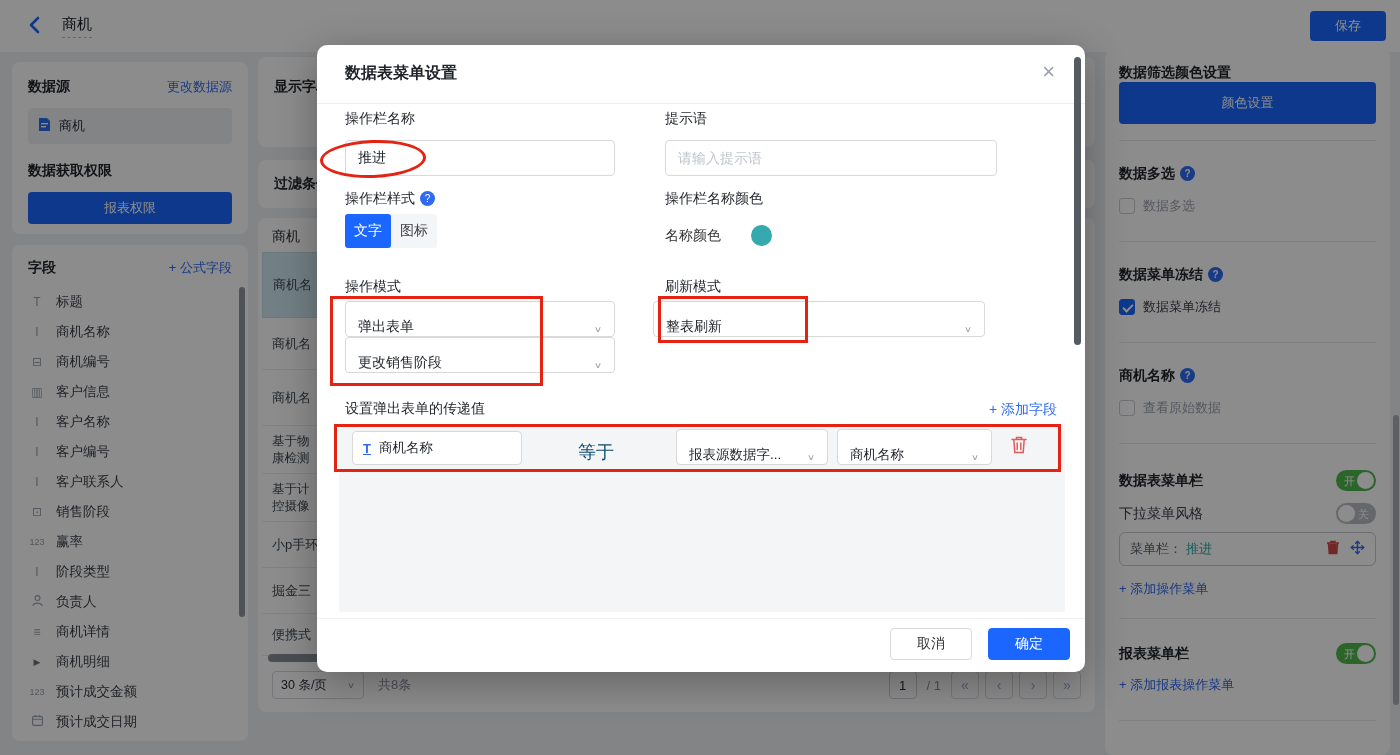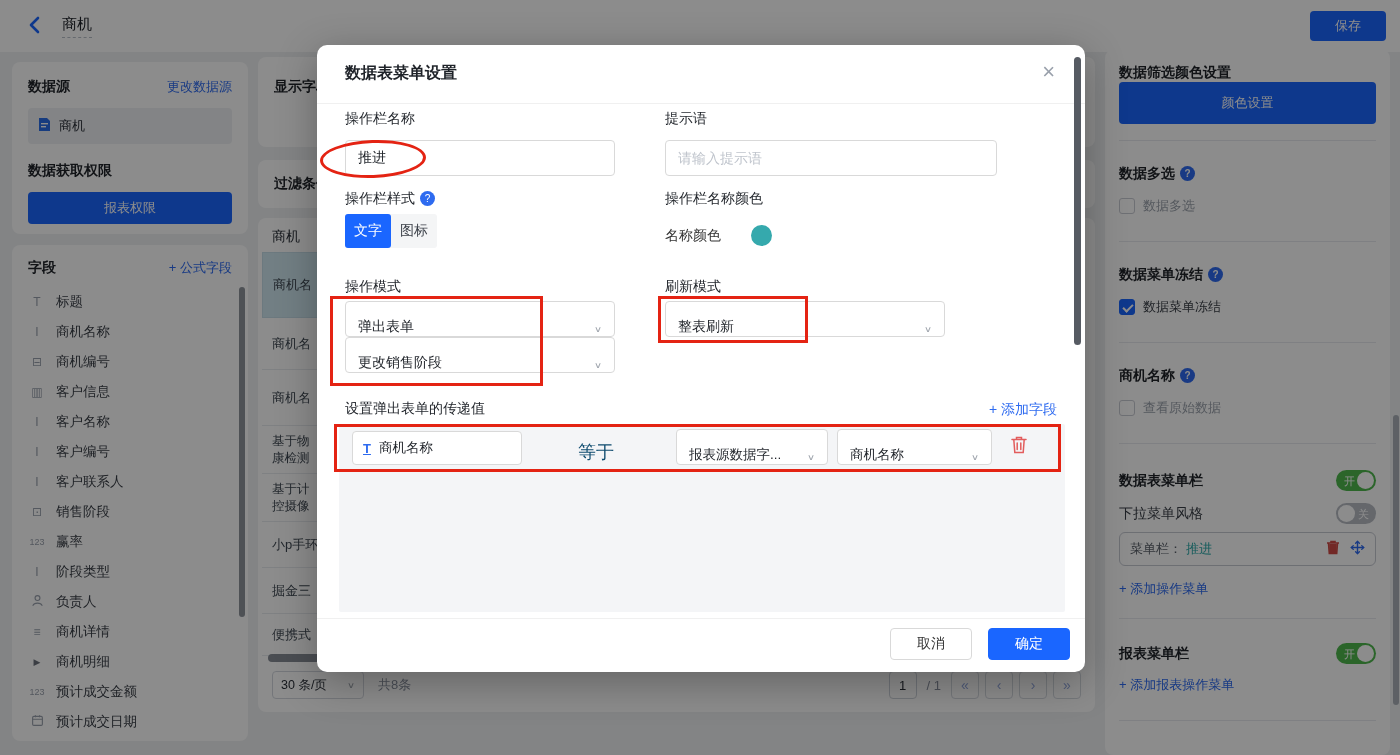--- a/index.html
+++ b/index.html
@@ -370,21 +370,21 @@
   <div class="m-select" style="left:28px; top:256px; width:270px;">
     <span>弹出表单</span>
       <span class="chev">∨</span>
   </div>
   <div class="m-select" style="left:28px; top:292px; width:270px;">
     <span>更改销售阶段</span>
       <span class="chev">∨</span>
   </div>
 
   <div class="m-label" style="left:348px; top:233px;">刷新模式</div>
-  <div class="m-select" style="left:348px; top:256px; width:280px;gap:24px;">
+  <div class="m-select" style="left:336px; top:256px; width:332px;gap:24px;">
     <span>整表刷新</span>
       <span class="chev">∨</span>
   </div>
 
   <div class="m-label" style="left:28px; top:355px;">设置弹出表单的传递值</div>
   <div class="blue-link" style="position:absolute; right:28px; top:356px; font-size:14px;">+ 添加字段</div>
 
   <div class="t-panel">
     <div class="t-input">
       <span class="t-icon">T</span>

